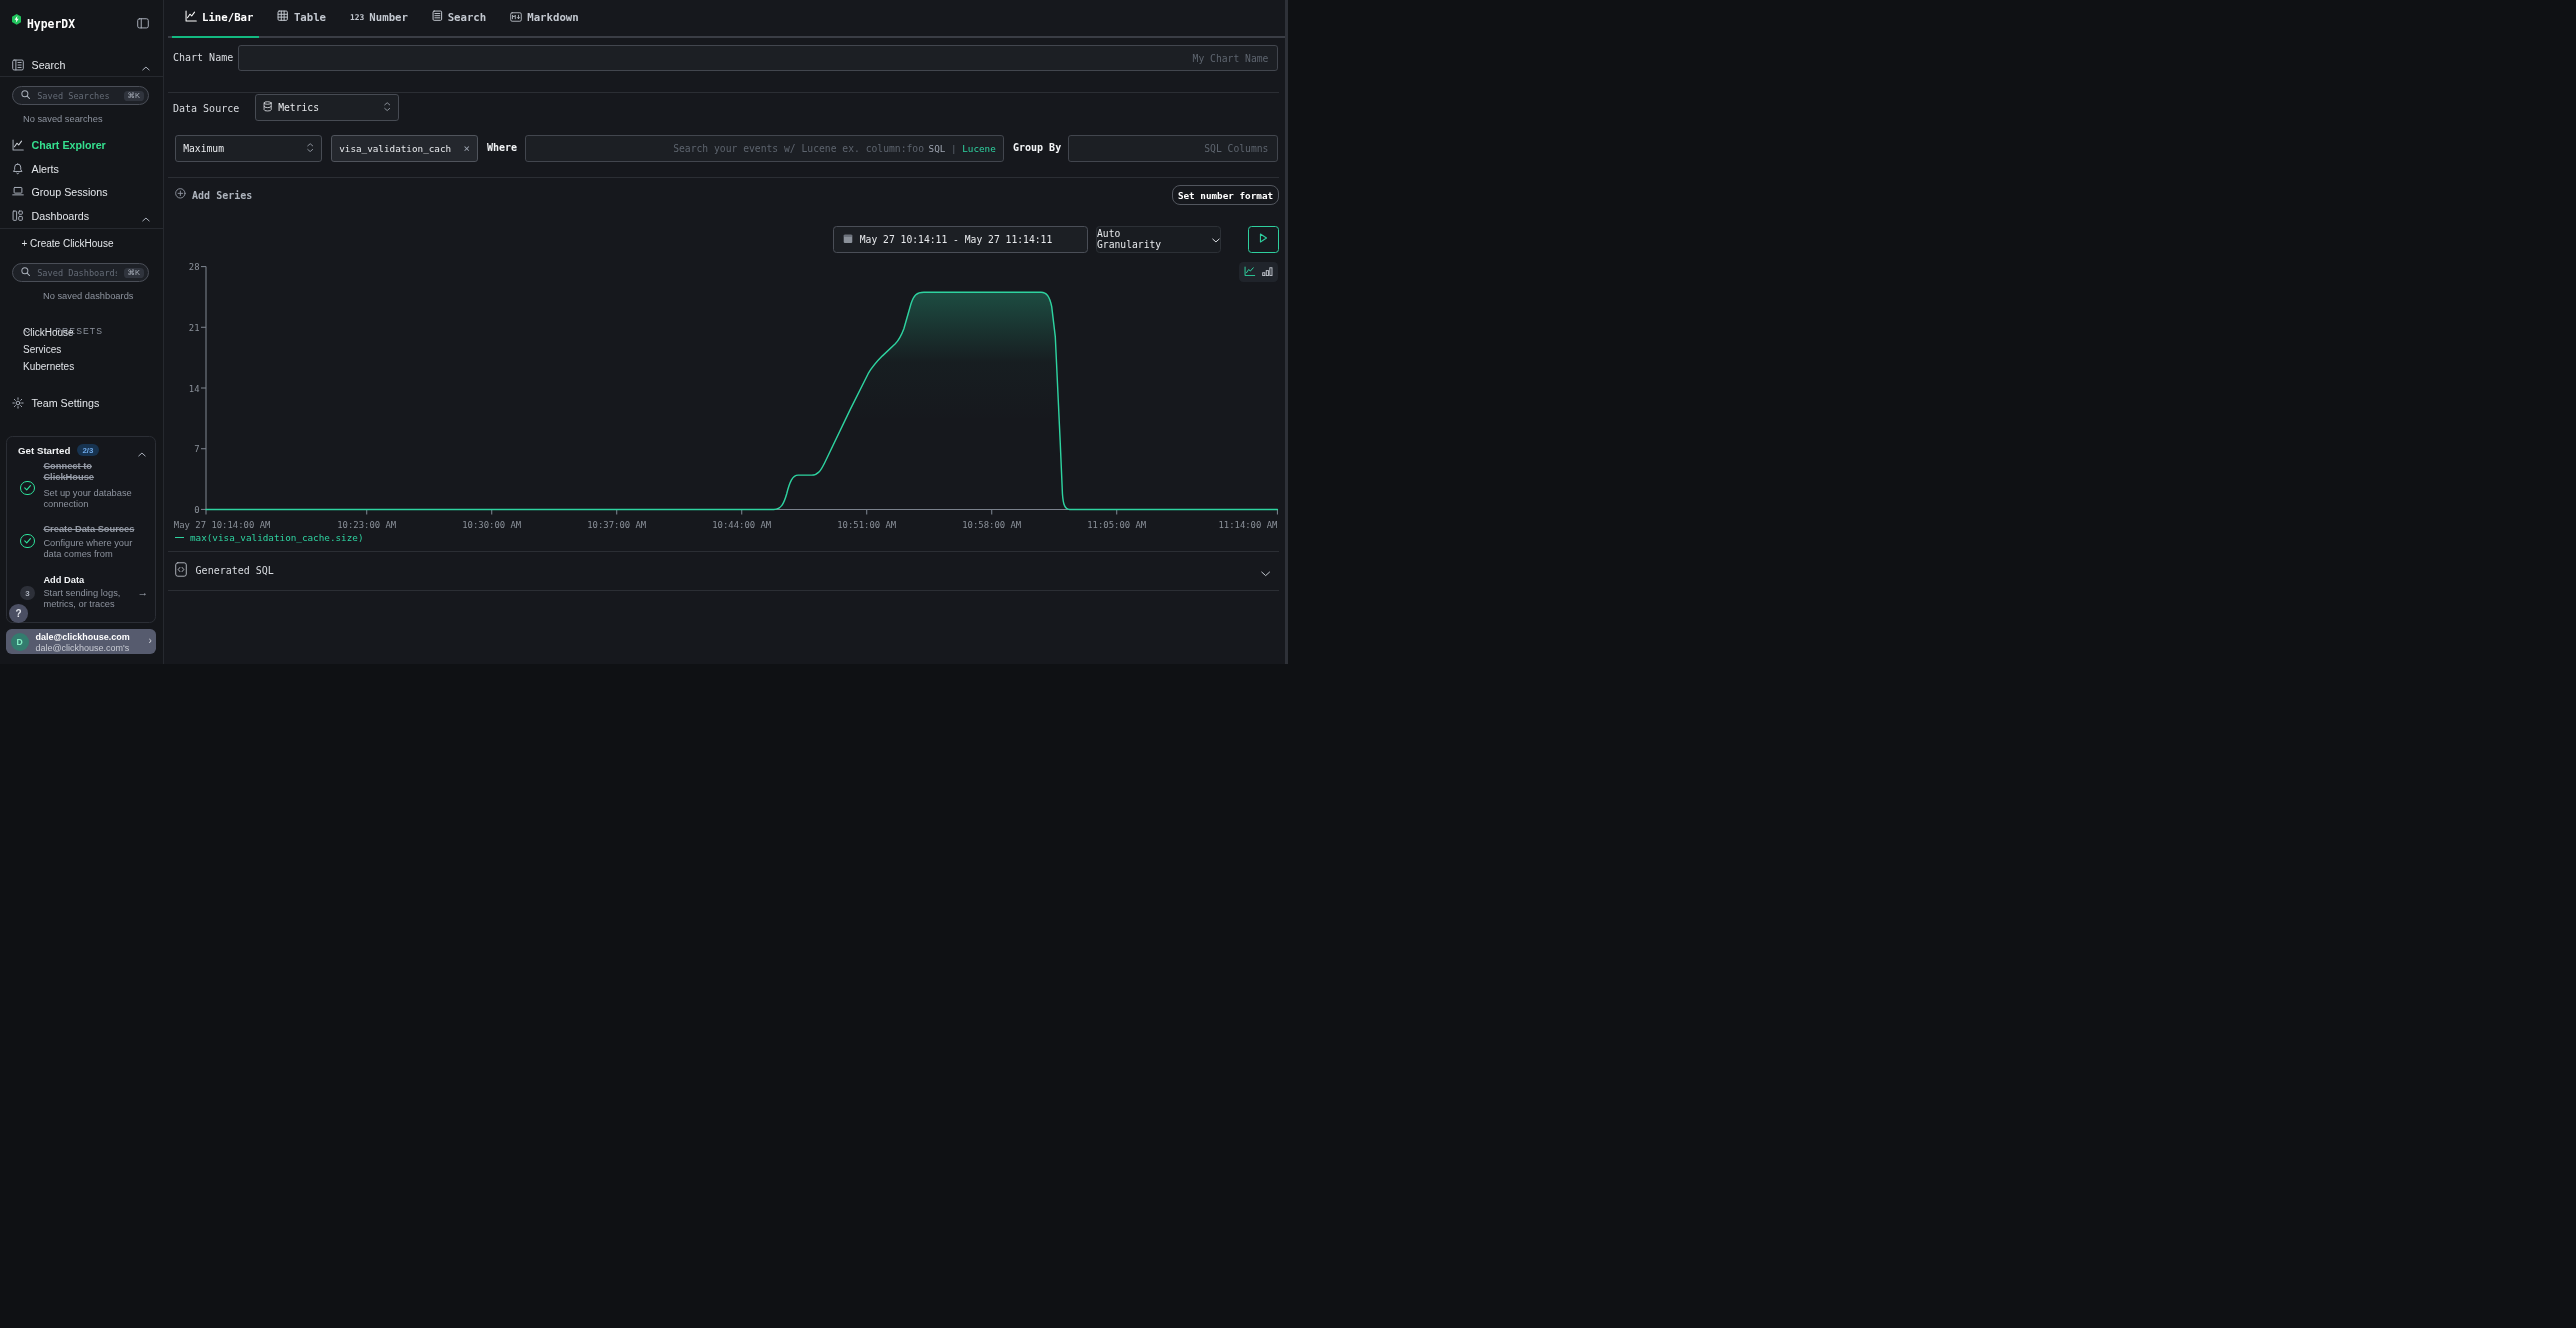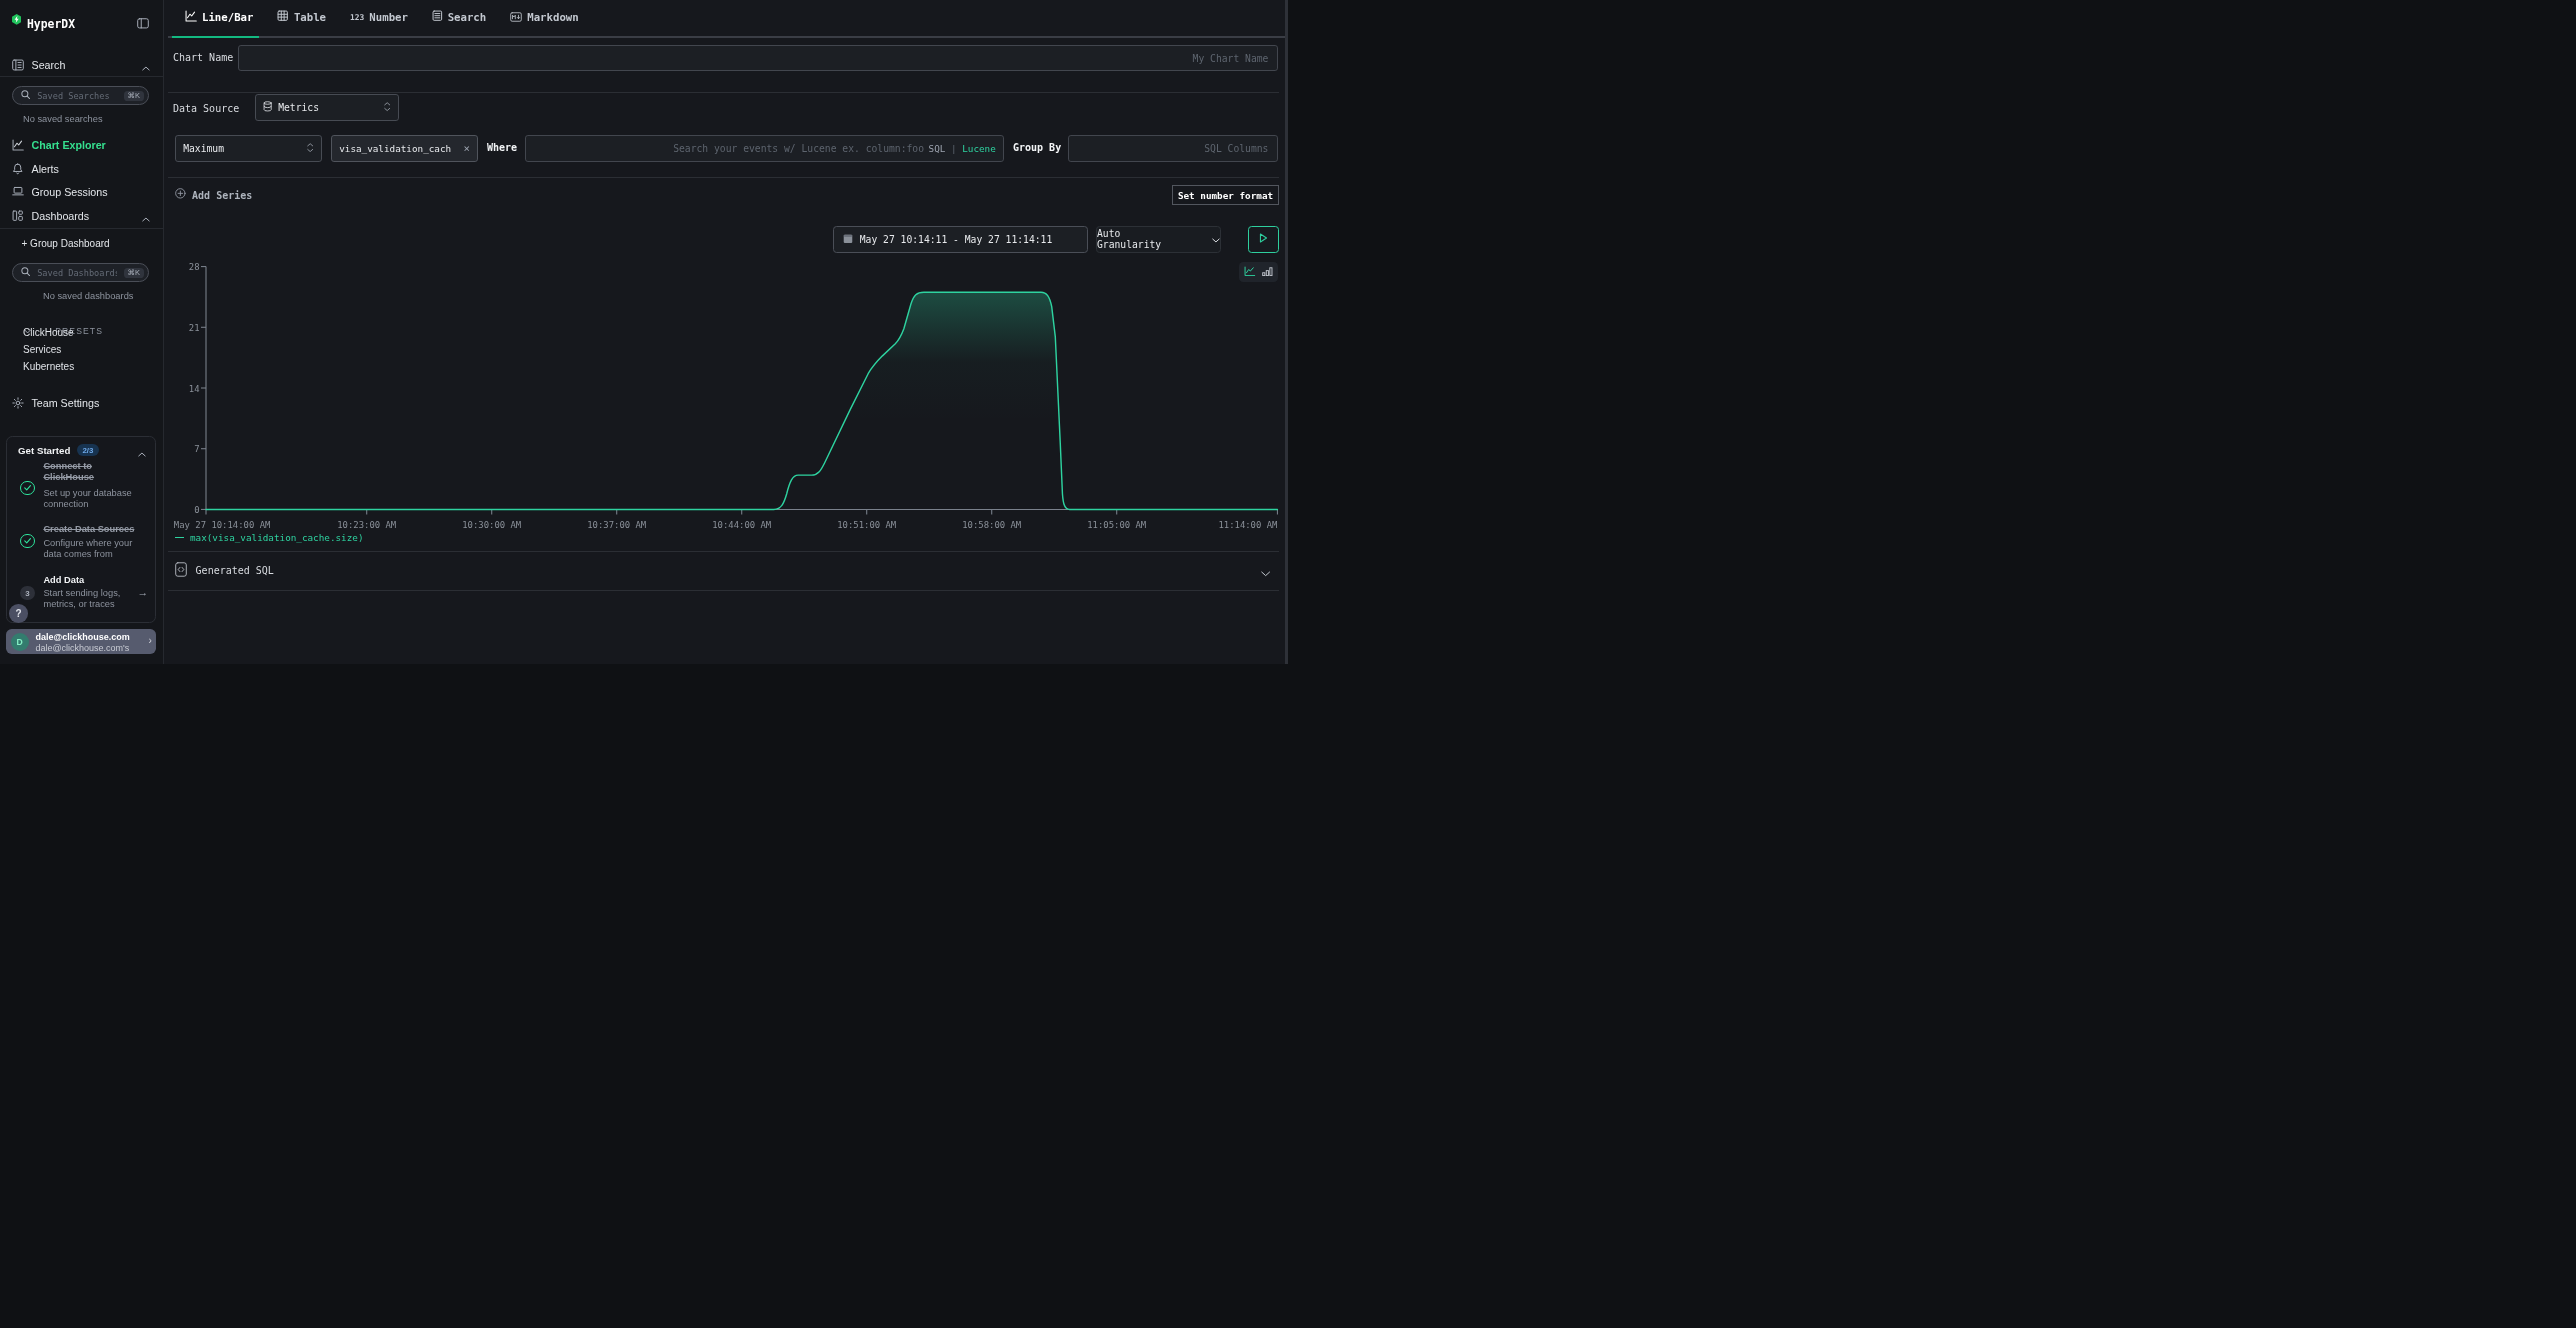--- a/index.html
+++ b/index.html
@@ -40,21 +40,21 @@
   .fieldlabel{font-size:10px;color:#d9dce1;}
   .boldlabel{font-size:10px;font-weight:bold;color:#f3f5f7;}
   .inputbox{background:#1c1f24;border:0.7px solid #42464e;border-radius:2.9px;box-sizing:border-box;}
   .inputbox input{width:100%;height:100%;background:transparent;border:none;outline:none;color:#d9dce1;
         font-family:"DejaVu Sans Mono","Liberation Mono",monospace;font-size:9.7px;padding:0 8.6px;box-sizing:border-box;text-align:right;}
   .inputbox input::placeholder{color:#5d646e;}
   .selectbox{background:#1c1f24;border:0.7px solid #474b53;border-radius:2.9px;box-sizing:border-box;
         display:flex;align-items:center;padding:0 7.2px;gap:5.7px;cursor:pointer;}
   .selectbox .val{font-size:9.7px;color:#e8eaed;flex:1;}
   .divider{position:absolute;left:168px;width:1111px;height:0.7px;background:#2b2e34;}
-  .btn{border:0.7px solid #52565e;border-radius:0;background:transparent;color:#ffffff;
+  .btn{border:0.7px solid #52565e;border-radius:8px;background:transparent;color:#ffffff;
        font-family:"DejaVu Sans Mono","Liberation Mono",monospace;font-weight:bold;font-size:9.3px;
        display:flex;align-items:center;justify-content:center;cursor:pointer;box-sizing:border-box;}
   .axis-label{font-family:"DejaVu Sans Mono","Liberation Mono",monospace;font-size:12.5px;fill:#8a9099;}
 </style>
 </head>
 <body>
 
 <div id="app">
 
   <div id="sidebar">
@@ -141,21 +141,21 @@
       </span>
       <span class="lb">Dashboards</span>
       <span class="abs" style="left:142px;top:5px;">
         <svg class="ic-stroke" width="7.9" height="5" viewBox="0 0 11 7">
             <polyline points="1,5.5 5.5,1.5 10,5.5"></polyline>
           </svg>
       </span>
     </div>
     <div class="sb-divider" style="top:228px;"></div>
 
-    <div class="abs" style="left:21.5px;top:238px;font-size:10px;color:#e3e6ea;cursor:pointer;">+ Group Dashboard</div>
+    <div class="abs" style="left:21.5px;top:238px;font-size:10px;color:#e3e6ea;cursor:pointer;">+ Create ClickHouse</div>
 
     <div class="pill" style="top:263px;">
       <span>
         <svg class="ic-stroke" width="9.3" height="9.3" viewBox="0 0 13 13">
             <circle cx="5.4" cy="5.4" r="4.2"></circle>
             <line x1="8.6" y1="8.6" x2="12" y2="12"></line>
           </svg>
       </span>
       <input placeholder="Saved Dashboards" style="">
       <span class="kbd">⌘K</span>

